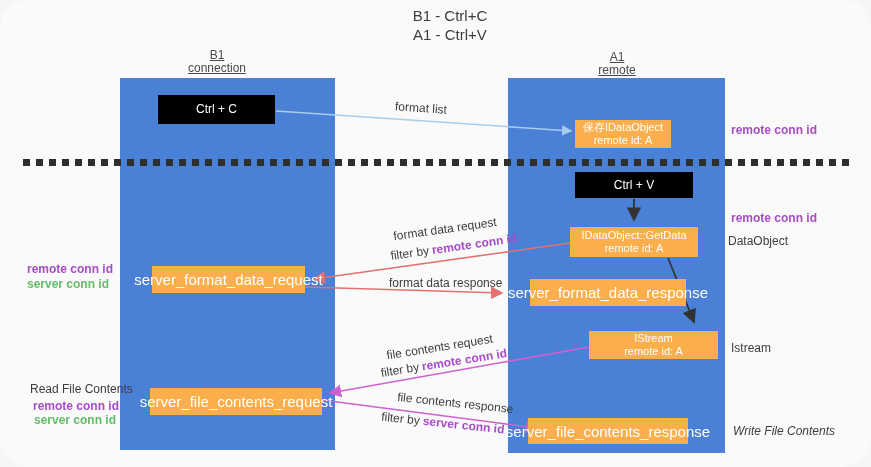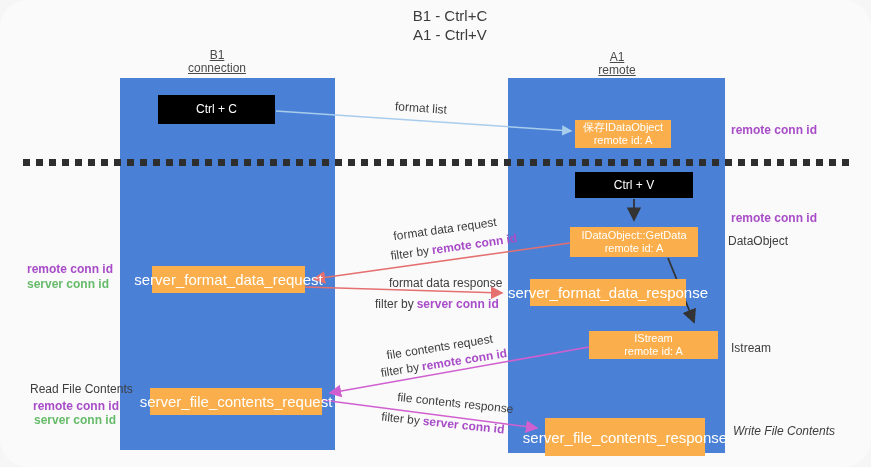--- a/index.html
+++ b/index.html
@@ -106,21 +106,21 @@
 
   <div class="abs box orange two-line" style="left:589px;top:331px;width:129px;height:28px;">
     <div>IStream</div>
     <div>remote id: A</div>
   </div>
 
   <div class="abs box orange mono-label" style="left:150px;top:388px;width:172px;height:27px;">
     <div>server_file_contents_request</div>
   </div>
 
-  <div class="abs box orange mono-label" style="left:545px;top:418px;width:160px;height:38px;">
+  <div class="abs box orange mono-label" style="left:528px;top:418px;width:160px;height:26px;">
     <div>server_file_contents_response</div>
   </div>
 
   <div class="abs side-label purple" style="left:27px;top:262px;">remote conn id</div>
   <div class="abs side-label greentxt" style="left:27px;top:277px;">server conn id</div>
   <div class="abs side-label" style="left:30px;top:382px;">Read File Contents</div>
   <div class="abs side-label purple" style="left:33px;top:399px;">remote conn id</div>
   <div class="abs side-label greentxt" style="left:34px;top:413px;">server conn id</div>
 
   <div class="abs side-label purple" style="left:731px;top:123px;">remote conn id</div>
@@ -130,23 +130,20 @@
   <div class="abs side-label" style="left:733px;top:424px;font-style:italic;">Write File Contents</div>
 
   <div class="abs arrow-label r-pos4" style="left:395px;top:101px;">format list</div>
 
   <div class="abs arrow-label r-neg8" style="left:393px;top:222px;">format data request</div>
   <div class="abs arrow-label r-neg8 fb" style="left:390px;top:240px;">
     <span>filter by</span><span class="purple">remote conn id</span>
   </div>
 
   <div class="abs arrow-label" style="left:389px;top:276px;">format data response</div>
-  <div class="abs arrow-label fb" style="left:375px;top:297px;">
-    <span>filter by</span><span class="purple">server conn id</span>
-  </div>
 
   <div class="abs arrow-label r-neg9" style="left:386px;top:340px;">file contents request</div>
   <div class="abs arrow-label r-neg9 fb" style="left:380px;top:356px;">
     <span>filter by</span><span class="purple">remote conn id</span>
   </div>
 
   <div class="abs arrow-label r-pos6" style="left:397px;top:396px;">file contents response</div>
   <div class="abs arrow-label r-pos6 fb" style="left:381px;top:416px;">
     <span>filter by</span><span class="purple">server conn id</span>
   </div>

